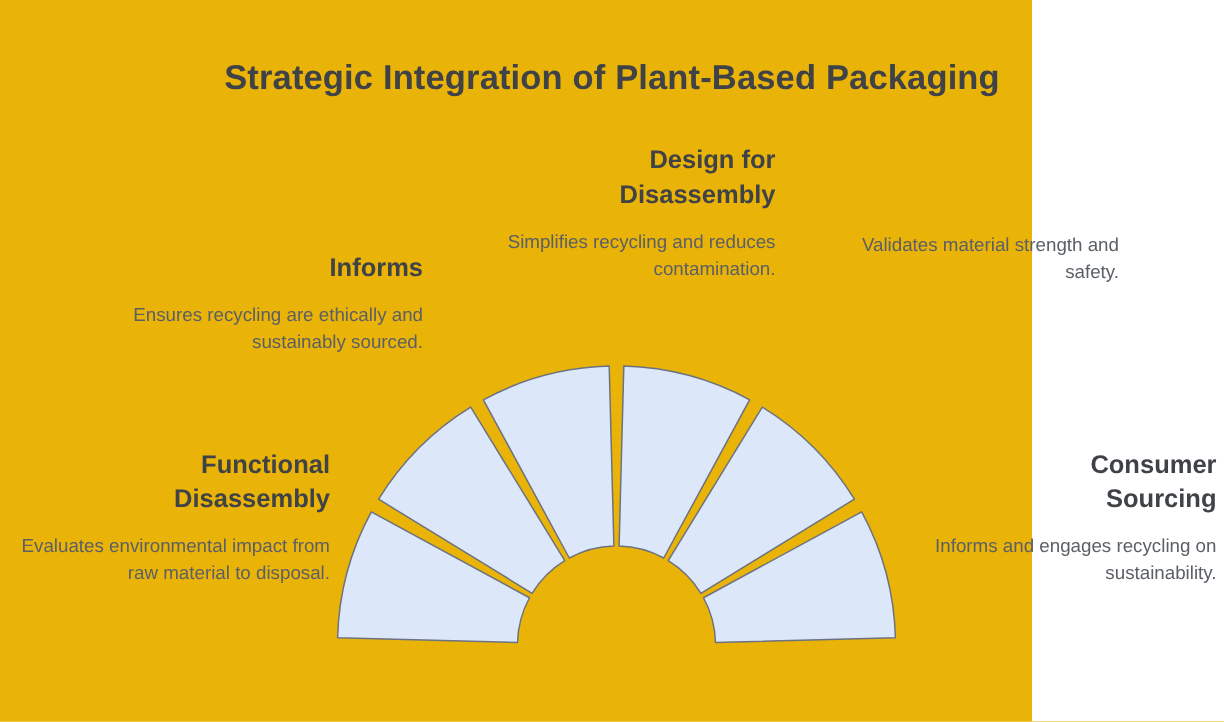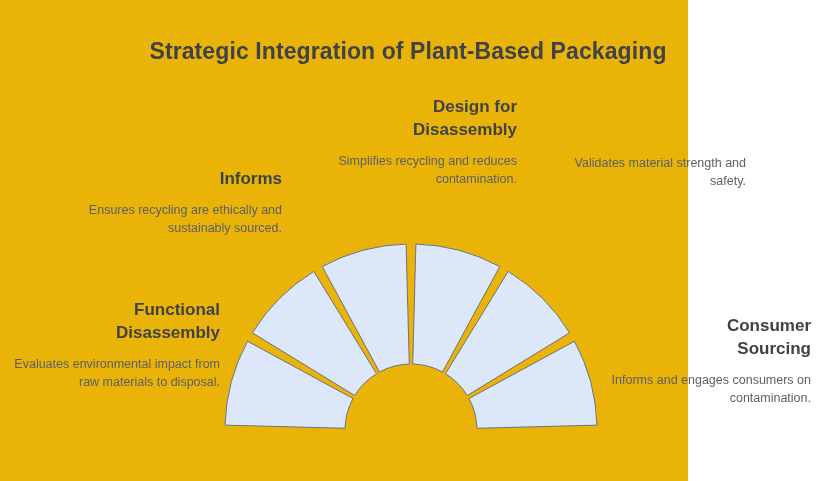--- a/index.html
+++ b/index.html
@@ -51,21 +51,21 @@
     font-weight: normal;
     line-height: 1.42;
     color: #5b5f66;
     margin-top: 11px;
   }
   
   #label-responsible-sourcing { left: 82px;  top: 144px; width: 200px; }
   #label-design-disassembly   { left: 307px; top: 95px;  width: 210px; }
   #label-functional-perf      { left: 543px; top: 144px; width: 203px; }
   #label-lifecycle-assessment { left: 8px;   top: 298px; width: 212px; }
-  #label-consumer-education   { left: 604px; top: 298px; width: 207px; margin-top: 16px; }
+  #label-consumer-education   { left: 604px; top: 298px; width: 207px; }
 </style>
 </head>
 <body>
 
 <div id="stage">
 
   <div id="diagram-title">Strategic Integration of Plant-Based Packaging</div>
 
   <svg id="wheel-svg" width="816" height="481" viewBox="0 0 816 481">
     <g id="wheel-segments">
@@ -76,21 +76,21 @@
         <path d="M 508.18 271.41 A 186 186 0 0 1 569.59 332.82 L 467.27 395.52 A 66 66 0 0 0 445.48 373.73 Z" fill="#dce7f9" stroke="#6b7280" stroke-width="1" stroke-linejoin="round"></path>
         <path d="M 574.46 341.25 A 186 186 0 0 1 596.94 425.13 L 476.98 428.27 A 66 66 0 0 0 469.00 398.51 Z" fill="#dce7f9" stroke="#6b7280" stroke-width="1" stroke-linejoin="round"></path>
       </g>
   </svg>
 
   <div class="node-label" id="label-lifecycle-assessment">
     <div class="node-title">
       <span>Functional</span><br>
       <span>Disassembly</span>
     </div>
-    <div class="node-desc">Evaluates environmental impact from raw materials to disposal.</div>
+    <div class="node-desc">Evaluates environmental impact from raw material to disposal.</div>
   </div>
 
   <div class="node-label" id="label-responsible-sourcing">
     <div class="node-title">
       <br>
       <span>Informs</span>
     </div>
     <div class="node-desc">Ensures recycling are ethically and sustainably sourced.</div>
   </div>
 
@@ -104,16 +104,16 @@
 
   <div class="node-label" id="label-functional-perf">
     <div class="node-desc">Validates material strength and safety.</div>
   </div>
 
   <div class="node-label" id="label-consumer-education">
     <div class="node-title">
       <span>Consumer</span><br>
       <span>Sourcing</span>
     </div>
-    <div class="node-desc">Informs and engages consumers on contamination.</div>
+    <div class="node-desc">Informs and engages recycling on sustainability.</div>
   </div>
 
 </div>
 
 </body></html>

